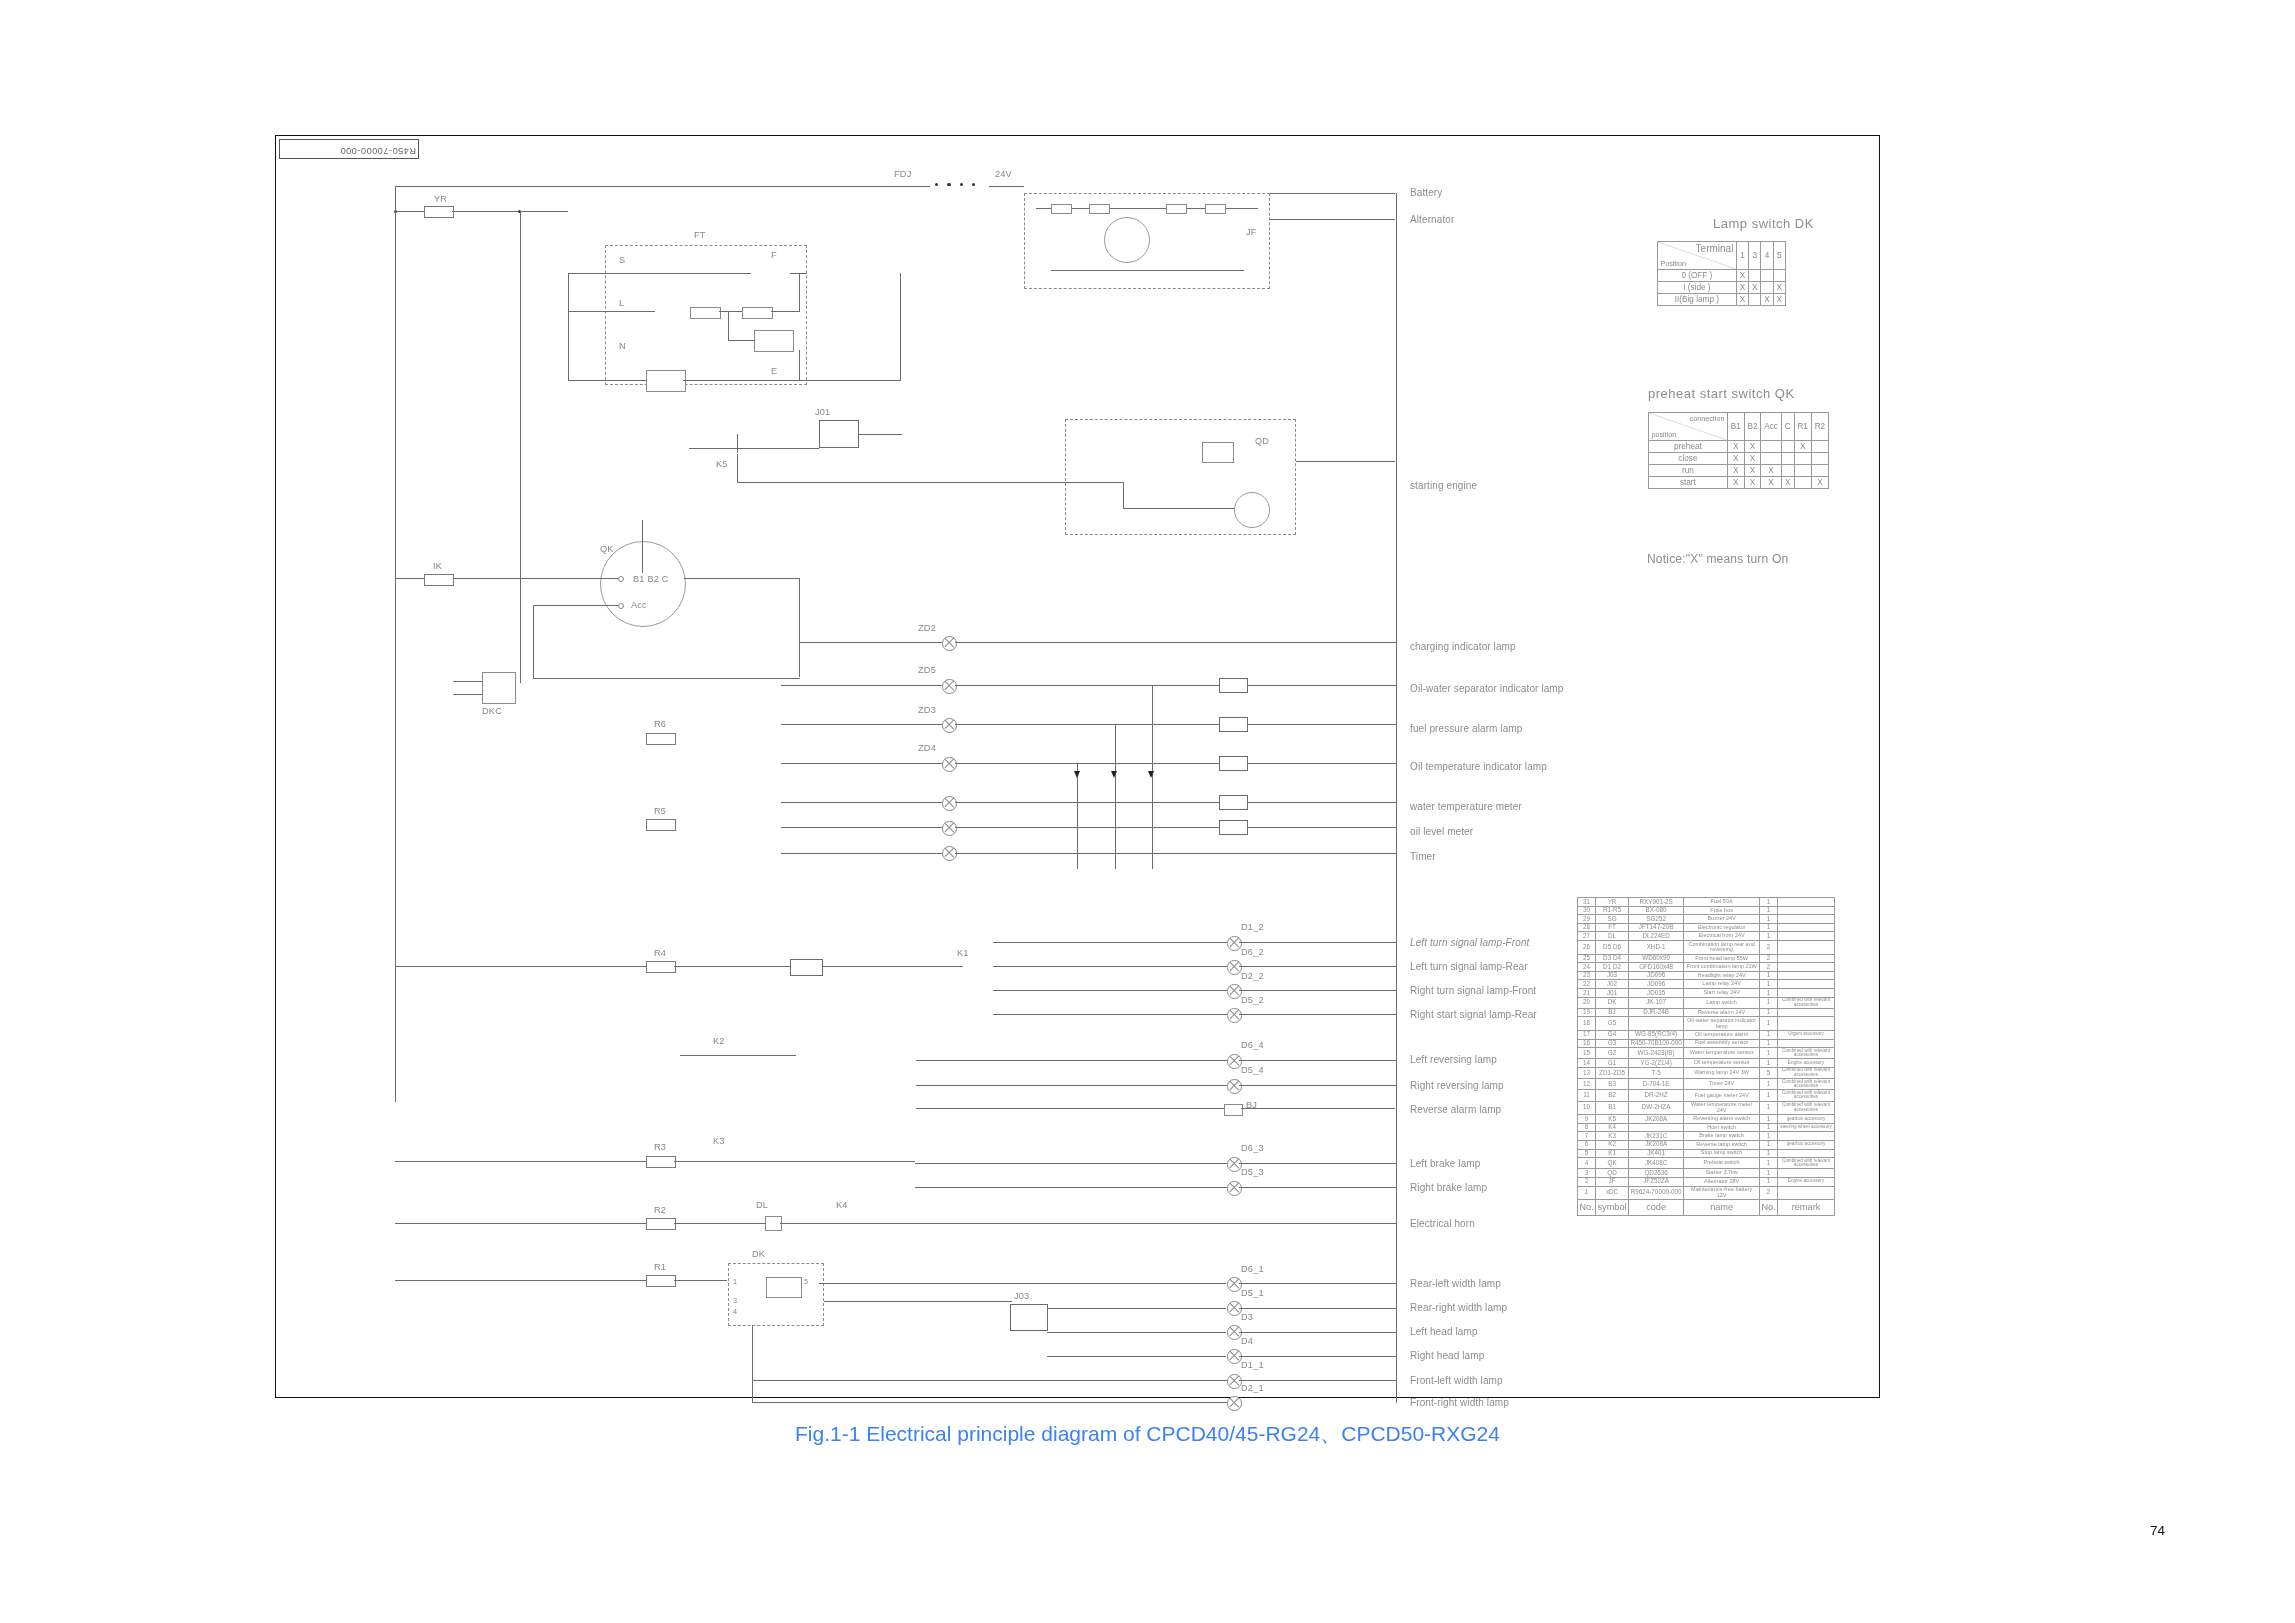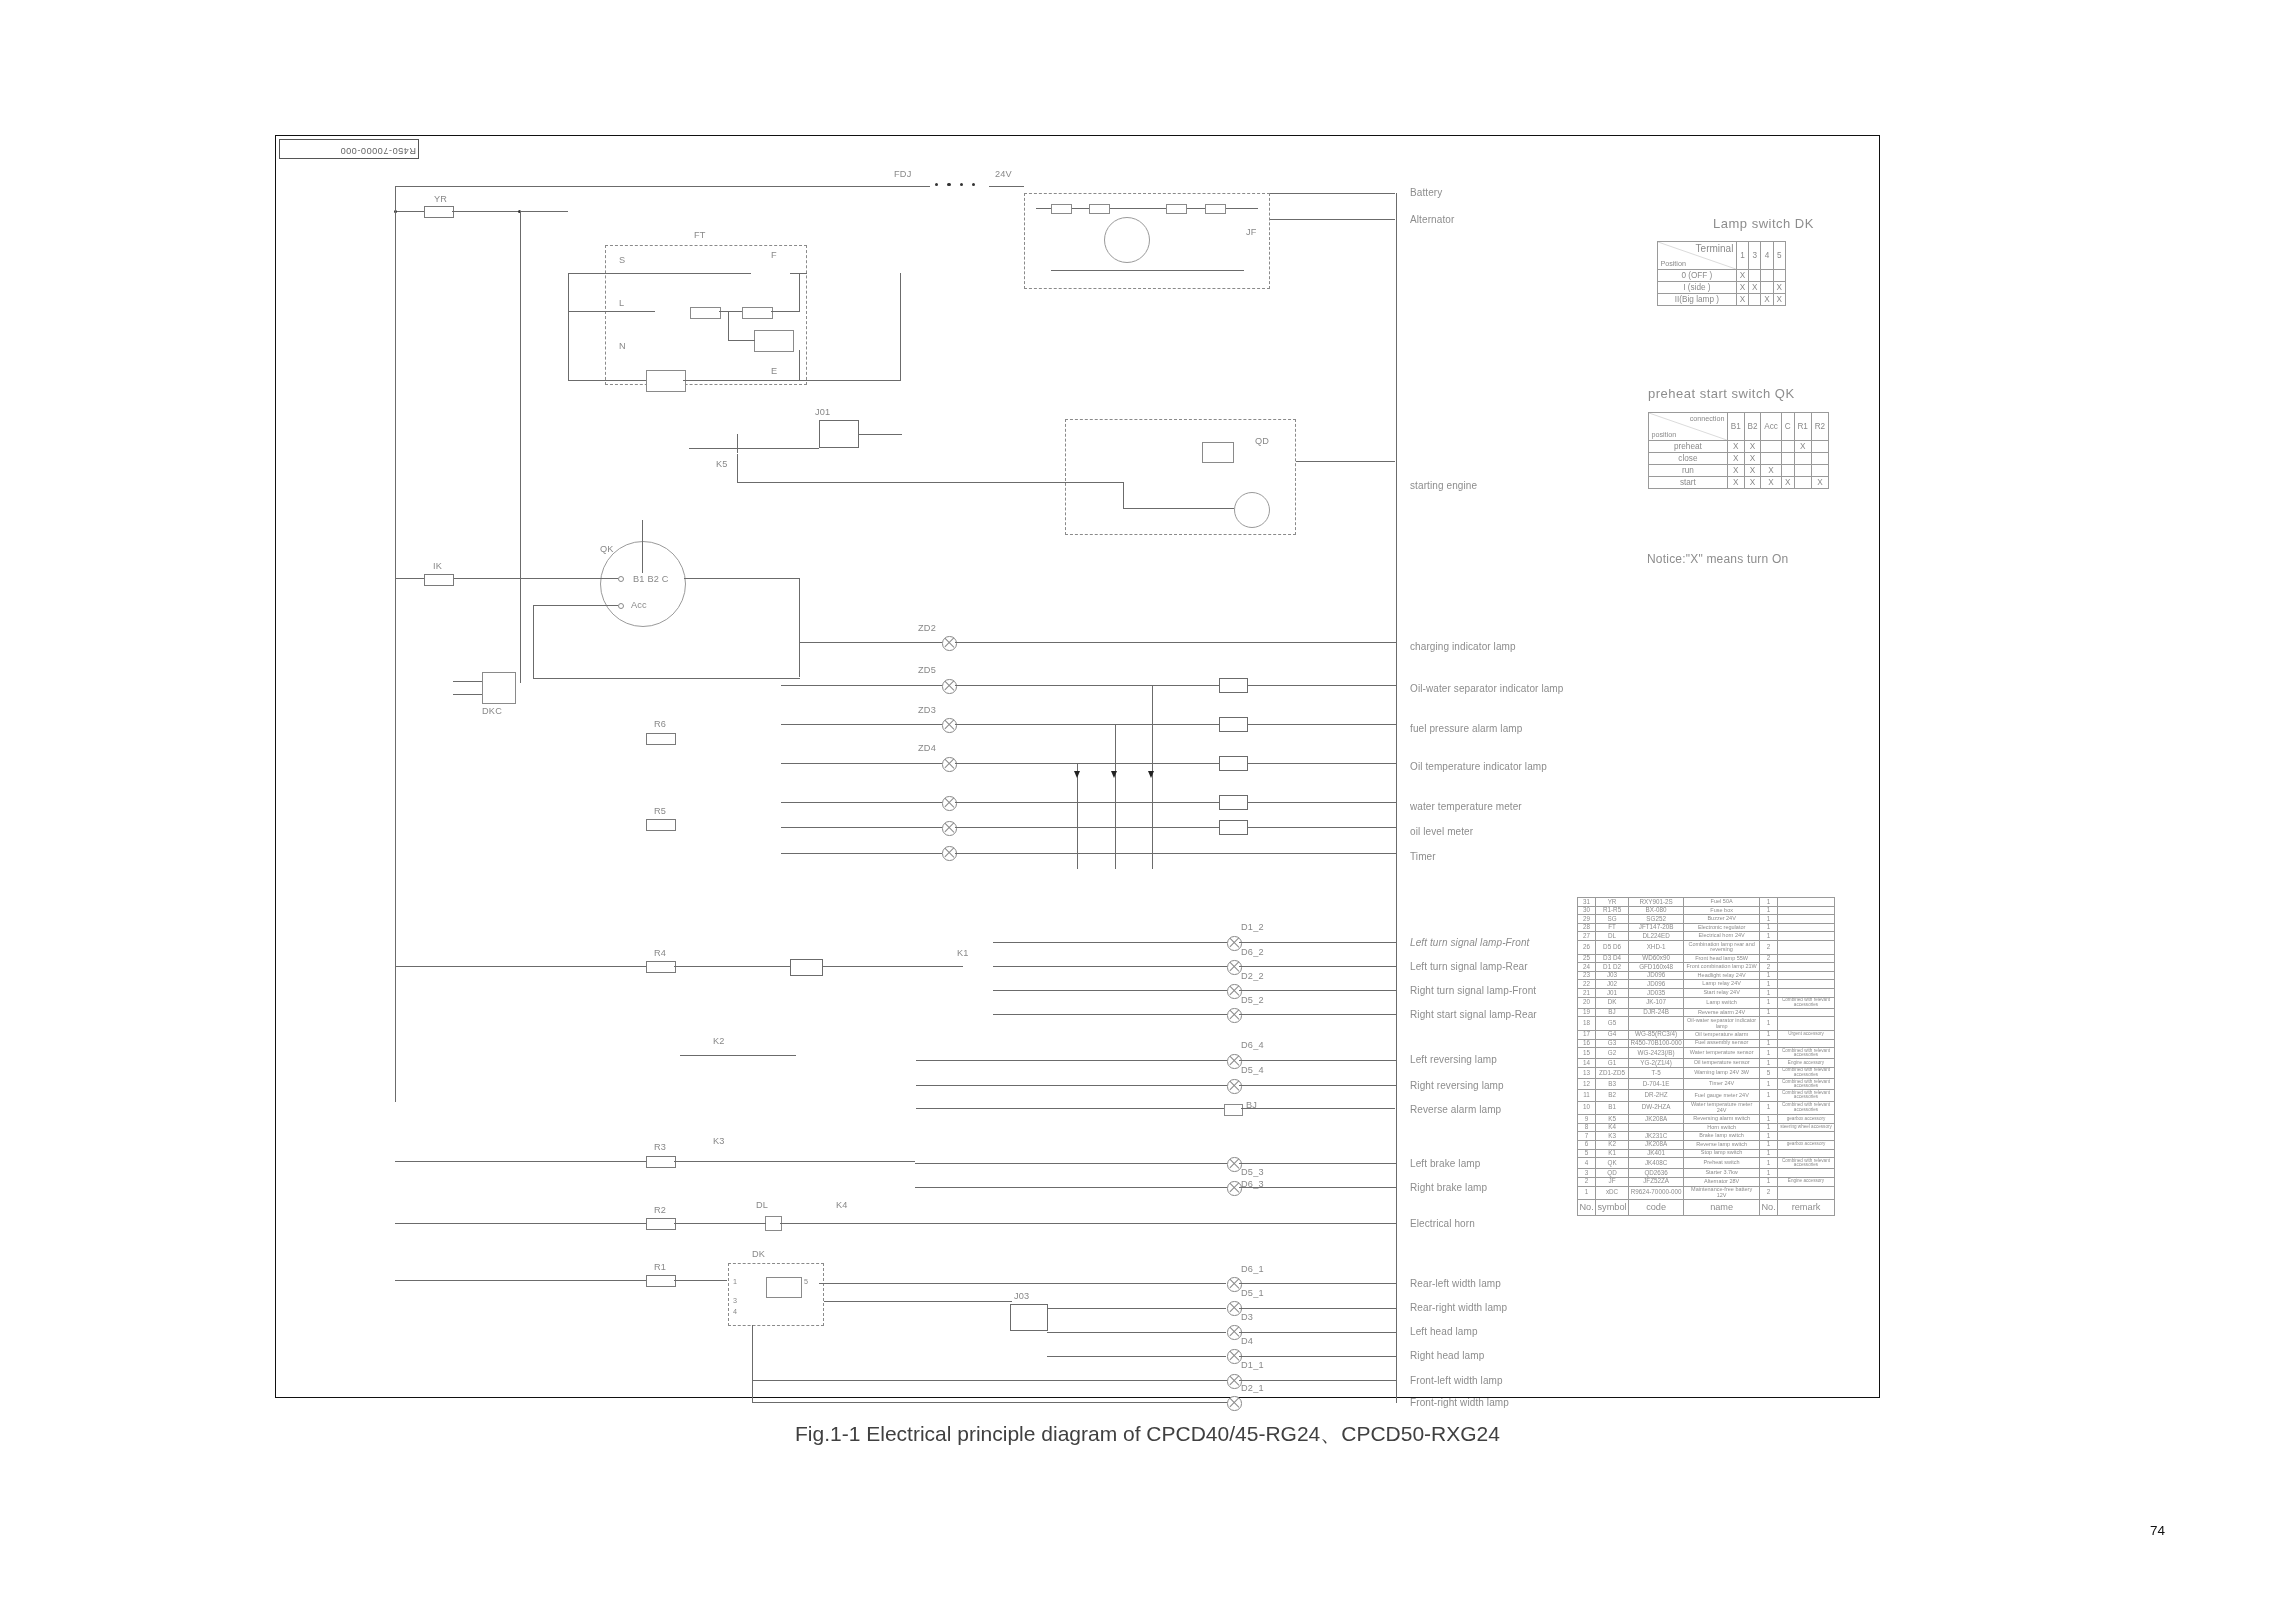--- a/index.html
+++ b/index.html
@@ -1,21 +1,21 @@
 <!DOCTYPE html>
 <html style="font-size:7.7px"><head>
 <meta charset="utf-8">
 <style>
   html,body{margin:0;padding:0;background:#fff;}
   body{width:2295px;height:1624px;position:relative;font-family:"Liberation Sans",sans-serif;color:#000;}
   .page{position:absolute;inset:0;background:#fff;}
   .frame{position:absolute;left:275px;top:135px;width:1605px;height:1263px;border:1px solid #111;box-sizing:border-box;}
   .dwgno{position:absolute;left:279px;top:139px;width:140px;height:20px;border:0.5px solid #555;box-sizing:border-box;}
   .dwgno span{position:absolute;left:1.9px;top:1px;font-size:9.2px;color:#666;letter-spacing:0.5px;white-space:nowrap;}
-  .cap{position:absolute;left:0;top:1420px;width:2295px;text-align:center;font-size:21px;color:#404040;font-weight:500;}
+  .cap{position:absolute;left:0;top:1420px;width:2295px;text-align:center;font-size:21px;color:#3b82f6;font-weight:500;}
   .pg{position:absolute;right:130px;top:1523px;font-size:13.5px;color:#111;}
   
   .hl{position:absolute;height:0;border-top:0.7px solid #6b6b6b;}
   .vl{position:absolute;width:0;border-left:0.7px solid #6b6b6b;}
   .dash{position:absolute;border:0.7px dashed #8a8a8a;box-sizing:border-box;}
   .box{position:absolute;border:0.7px solid #6b6b6b;box-sizing:border-box;background:#fff;}
   .lbl{position:absolute;font-size:9.2px;color:#888;white-space:nowrap;letter-spacing:0.2px;}
   .rlbl{position:absolute;font-size:10px;color:#8d8d8d;white-space:nowrap;letter-spacing:0.1px;}
   .dot{position:absolute;width:3.4px;height:3.4px;background:#333;border-radius:50%;}
   .lamp{position:absolute;width:12.5px;height:12.5px;border:0.7px solid #8a8a8a;border-radius:50%;background:#fff;}
@@ -244,21 +244,21 @@
   <div class="lbl" style="left:1246px;top:1100px;">BJ</div>
   <div class="hl" style="left:916px;top:1108px;width:308px;"></div>
   <div class="hl" style="left:1241px;top:1108px;width:154px;"></div>
 
   <div class="fuse" style="left:646px;top:1156px;"></div>
   <div class="lbl" style="left:654px;top:1142px;">R3</div>
   <div class="lbl" style="left:713px;top:1136px;">K3</div>
   <div class="hl" style="left:395px;top:1161px;width:251px;"></div>
   <div class="hl" style="left:674px;top:1161px;width:241px;"></div>
   <div class="lamp" style="left:1227px;top:1157px;"></div>
-  <div class="lbl" style="left:1241px;top:1143px;margin-top:36px;">D6_3</div>
+  <div class="lbl" style="left:1241px;top:1143px;">D6_3</div>
   <div class="hl" style="left:915px;top:1163px;width:312px;"></div>
   <div class="hl" style="left:1239px;top:1163px;width:157px;"></div>
   <div class="lamp" style="left:1227px;top:1181px;"></div>
   <div class="lbl" style="left:1241px;top:1167px;">D5_3</div>
   <div class="hl" style="left:915px;top:1187px;width:312px;"></div>
   <div class="hl" style="left:1239px;top:1187px;width:157px;"></div>
 
   <div class="fuse" style="left:646px;top:1218px;"></div>
   <div class="lbl" style="left:654px;top:1205px;">R2</div>
   <div class="lbl" style="left:756px;top:1200px;">DL</div>

